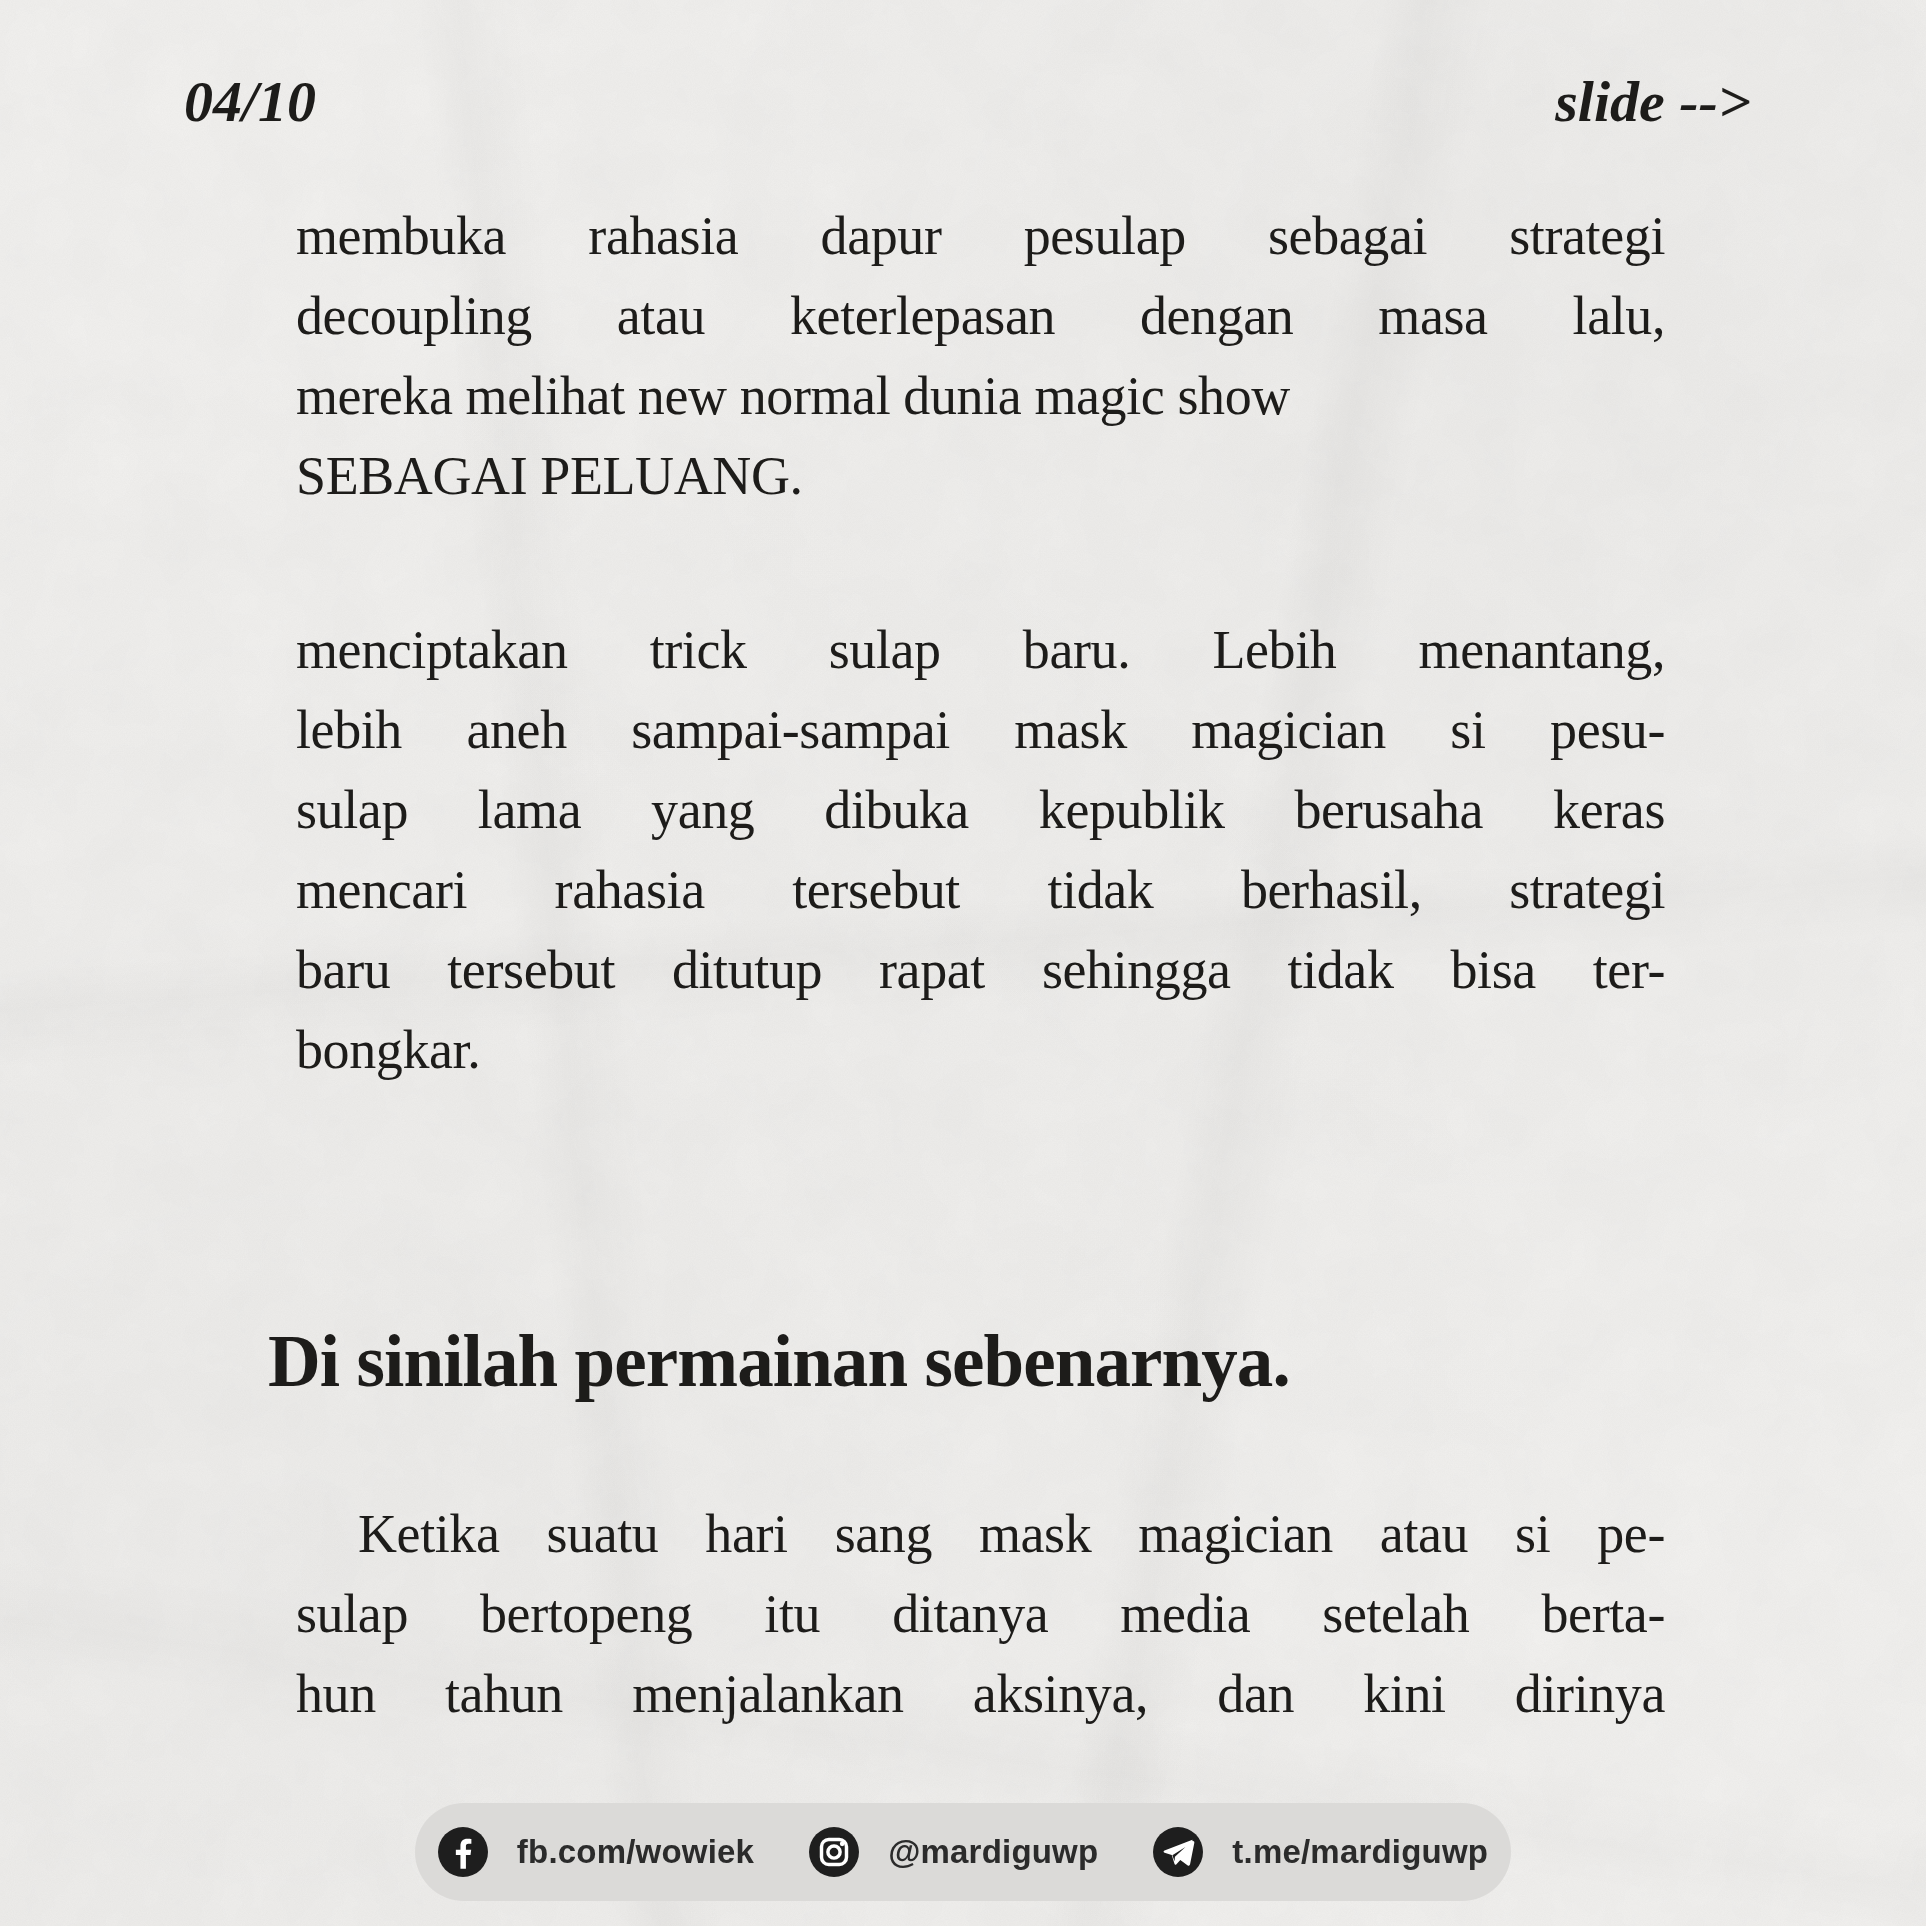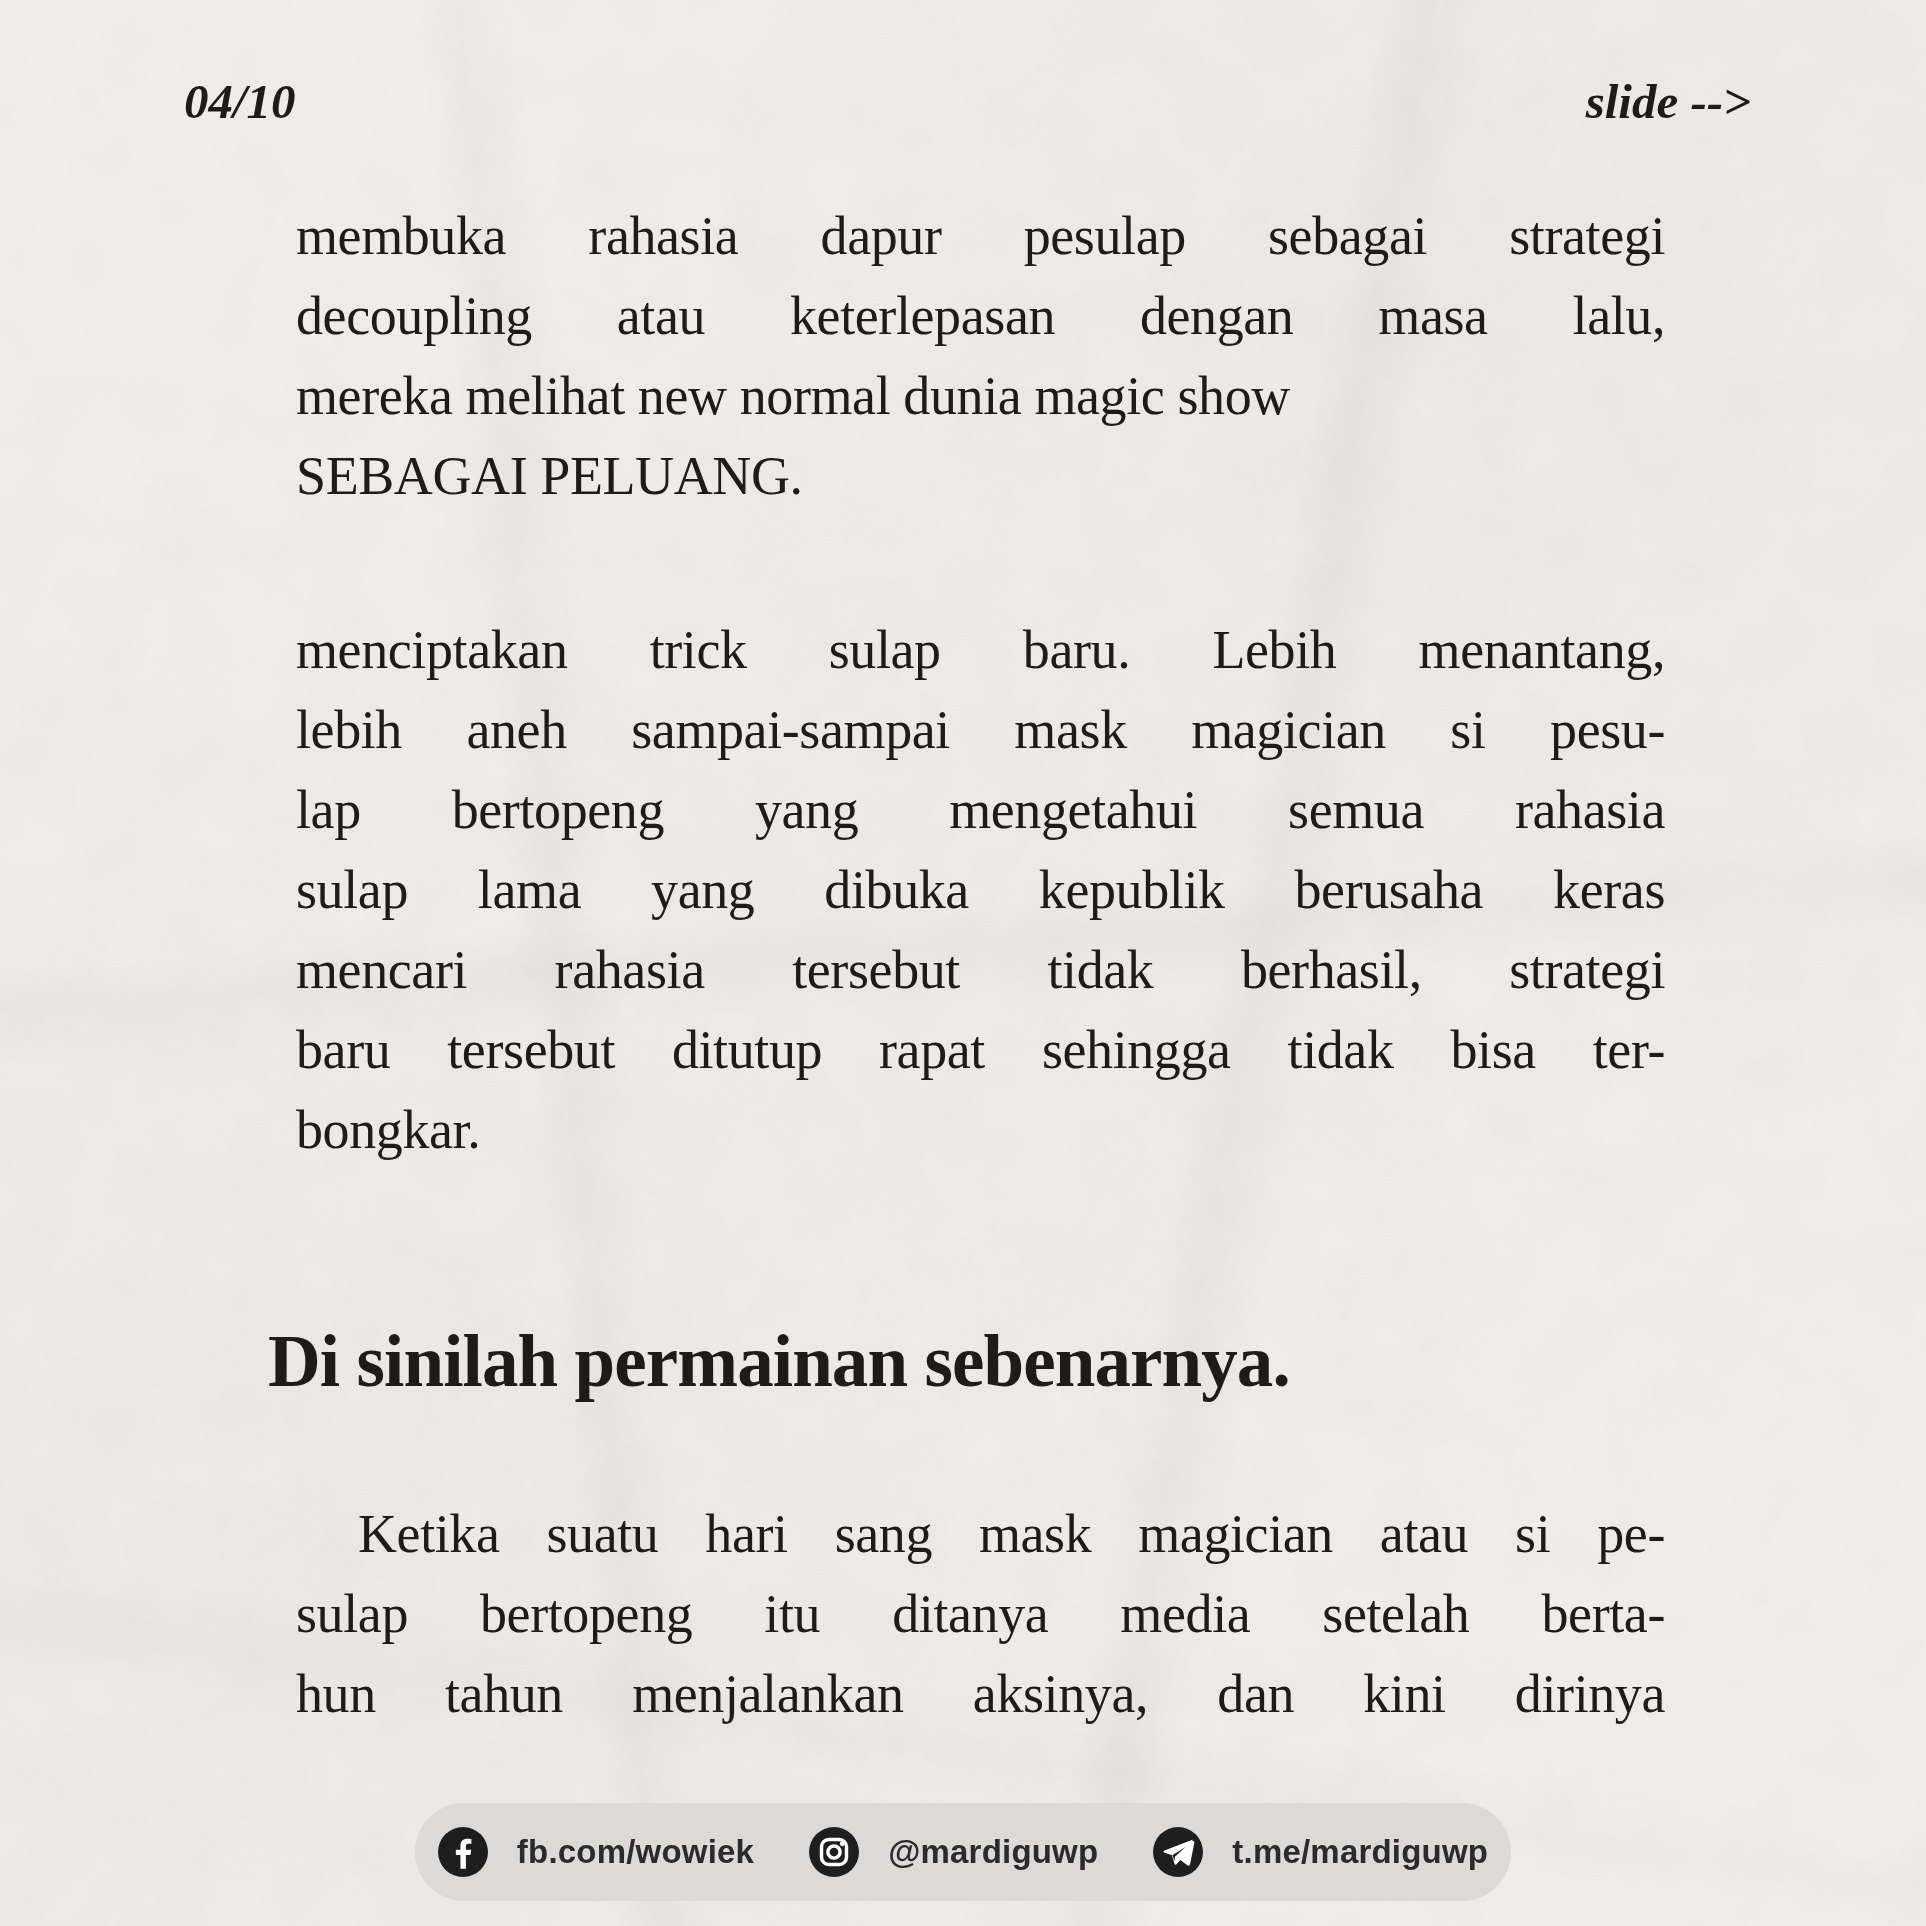--- a/index.html
+++ b/index.html
@@ -41,21 +41,21 @@
   .header {
     position: absolute;
     top: 72px;
     left: 184px;
     right: 175px;
     display: flex;
     justify-content: space-between;
     align-items: flex-end;
     font-style: italic;
     font-weight: 700;
-    font-size: 49px;
+    font-size: 58px;
     line-height: 60px;
     z-index: 2;
   }
 
   .textblock {
     position: absolute;
     left: 268px;
     width: 1397px;
     z-index: 2;
   }
@@ -150,21 +150,20 @@
   <section class="textblock p1">
     <div class="line stretch">membuka rahasia dapur pesulap sebagai strategi</div>
     <div class="line stretch">decoupling atau keterlepasan dengan masa lalu,</div>
     <div class="line">mereka melihat new normal dunia magic show</div>
     <div class="line">SEBAGAI PELUANG.</div>
   </section>
 
   <section class="textblock p2">
     <div class="line stretch">menciptakan trick sulap baru. Lebih menantang,</div>
     <div class="line stretch">lebih aneh sampai-sampai mask magician si pesu-</div>
-    <div class="line stretch">lap bertopeng yang mengetahui semua rahasia</div>
     <div class="line stretch">sulap lama yang dibuka kepublik berusaha keras</div>
     <div class="line stretch">mencari rahasia tersebut tidak berhasil, strategi</div>
     <div class="line stretch">baru tersebut ditutup rapat sehingga tidak bisa ter-</div>
     <div class="line">bongkar.</div>
   </section>
 
   <section class="textblock heading-block">
     <div class="heading-line">Di sinilah permainan sebenarnya.</div>
   </section>
 

